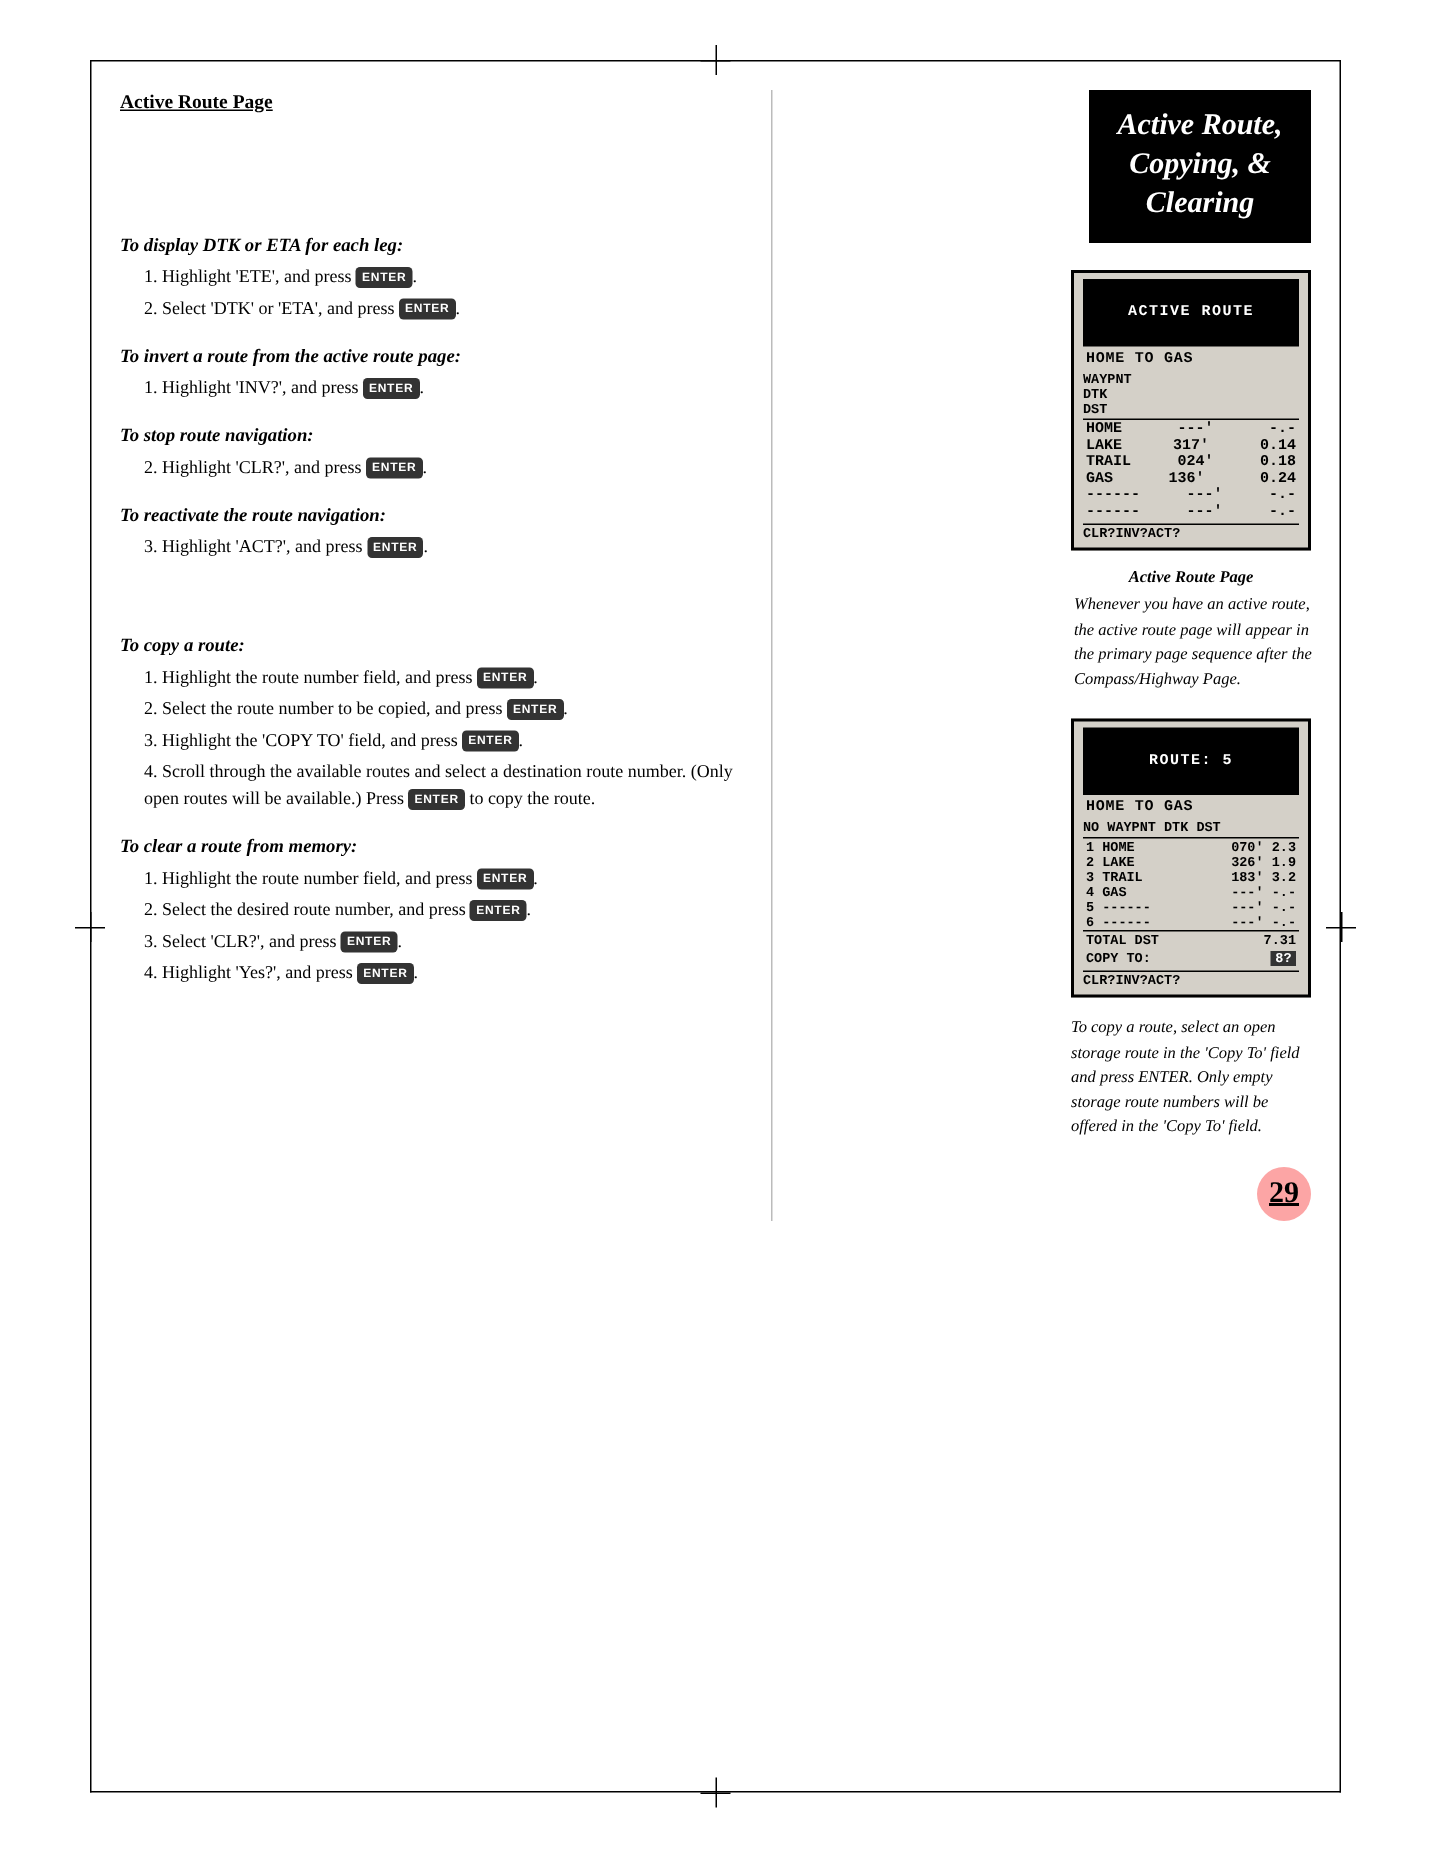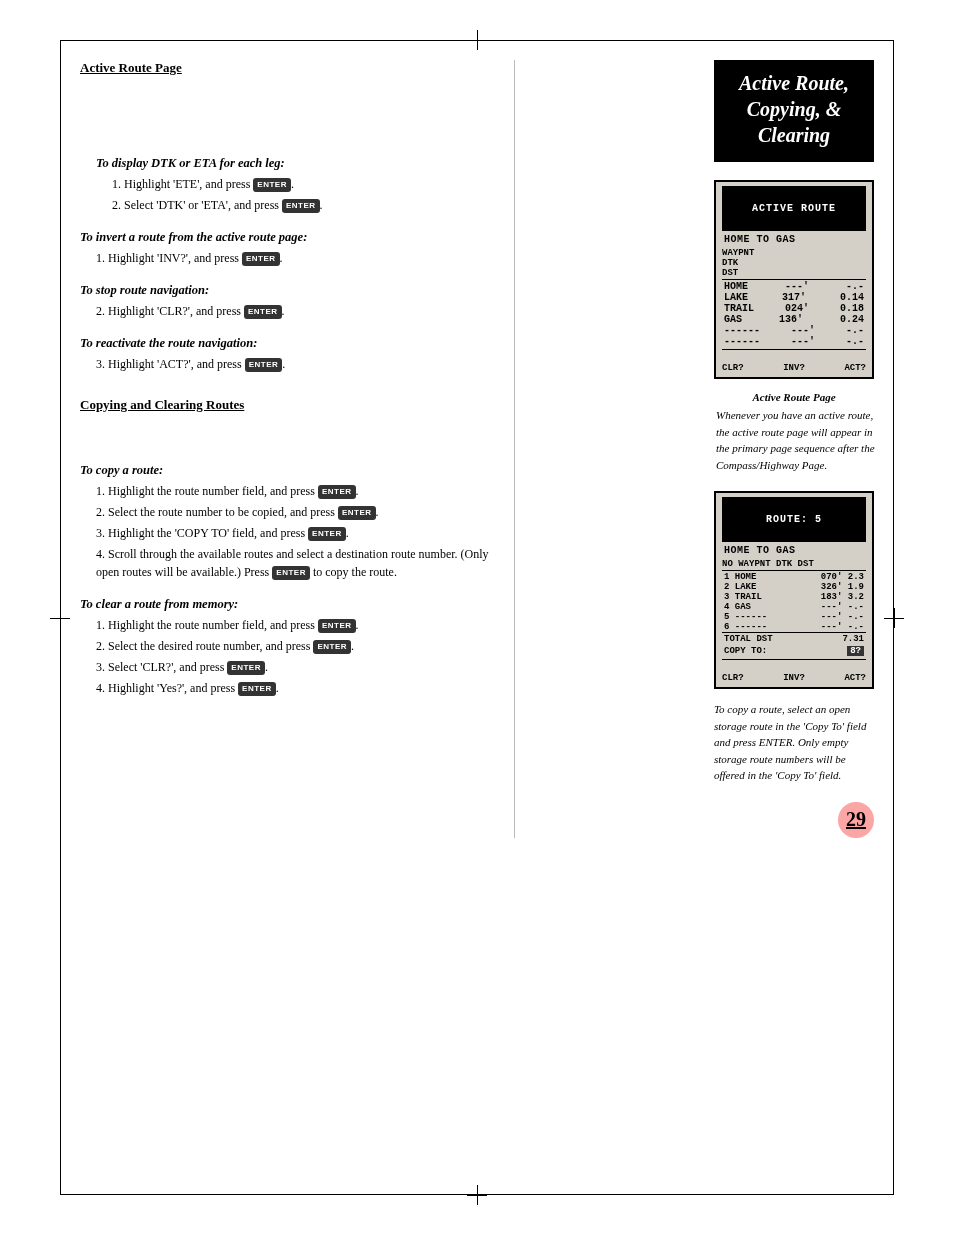--- a/index.html
+++ b/index.html
@@ -113,21 +113,21 @@
     .title-block {
       background: #000;
       color: #fff;
       padding: 10px 14px 14px 14px;
       font-style: italic;
       font-size: 20px;
       font-weight: bold;
       line-height: 1.3;
       text-align: center;
       margin-bottom: 18px;
-      width: 160px;
+      width: 148px;
       margin-left: auto;
     }
 
     
     .gps-screen {
       background: #d4d0c8;
       border: 2px solid #000;
       font-family: 'Courier New', Courier, monospace;
       font-size: 11px;
       font-weight: bold;
@@ -168,23 +168,23 @@
       display: flex;
       justify-content: space-between;
       font-size: 10px;
       padding: 0 2px;
     }
 
     .gps-screen .screen-footer {
       border-top: 1px solid #000;
       font-size: 9px;
       display: flex;
-      justify-content: space-between;
+      justify-content: flex-start;
       margin-top: 2px;
-      padding-top: 13px;
+      padding-top: 1px;
     }
 
     
     .caption {
       font-style: italic;
       font-size: 11px;
       line-height: 1.5;
       margin-bottom: 18px;
       width: 160px;
       margin-left: auto;
@@ -226,21 +226,21 @@
 <div class="crosshair crosshair-bottom-center"></div>
 <div class="crosshair crosshair-left-middle"></div>
 <div class="crosshair crosshair-right-middle"></div>
 
 <div class="main-content">
 
   <div class="left-col">
 
     <div class="section-heading">Active Route Page</div>
 
-    <div style="margin-top: 80px; margin-left: 16px;">
+    <div style="margin-top: 80px;">
       <div class="instruction-bold">To display DTK or ETA for each leg:</div>
       <div class="step">
         <span>1. Highlight 'ETE', and press</span> <span class="enter-badge">ENTER</span>.
       </div>
       <div class="step">
         <span>2. Select 'DTK' or 'ETA', and press</span> <span class="enter-badge">ENTER</span>.
       </div>
     </div>
 
     <div style="margin-top: 16px;">
@@ -253,21 +253,20 @@
       <div class="step">
         <span>2. Highlight 'CLR?', and press</span> <span class="enter-badge">ENTER</span>.
       </div>
 
       <div class="instruction-bold">To reactivate the route navigation:</div>
       <div class="step">
         <span>3. Highlight 'ACT?', and press</span> <span class="enter-badge">ENTER</span>.
       </div>
     </div>
 
-    <div class="copying-heading">Copying and Clearing Routes</div>
 
     <div style="margin-top: 50px;">
       <div class="instruction-bold">To copy a route:</div>
       <div class="step">
         <span>1. Highlight the route number field, and press</span> <span class="enter-badge">ENTER</span>.
       </div>
       <div class="step">
         <span>2. Select the route number to be copied, and press</span> <span class="enter-badge">ENTER</span>.
       </div>
       <div class="step">

